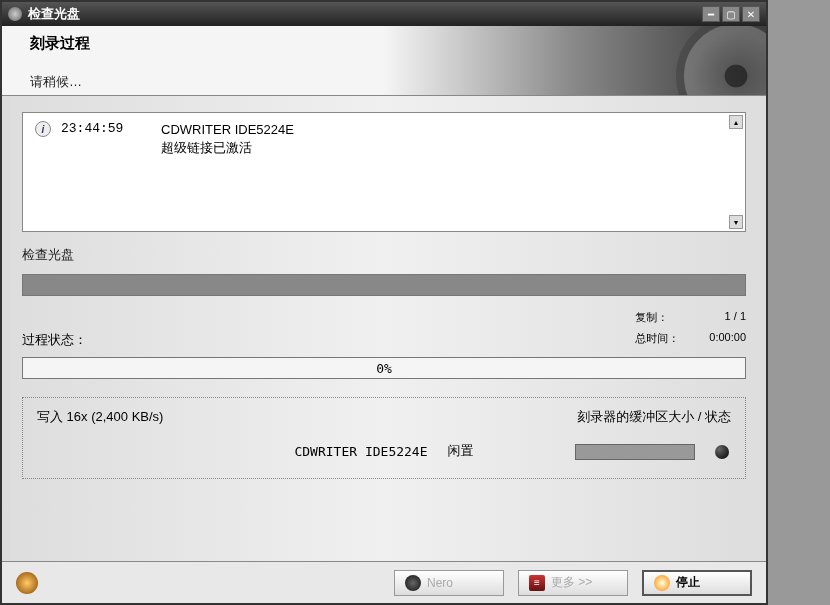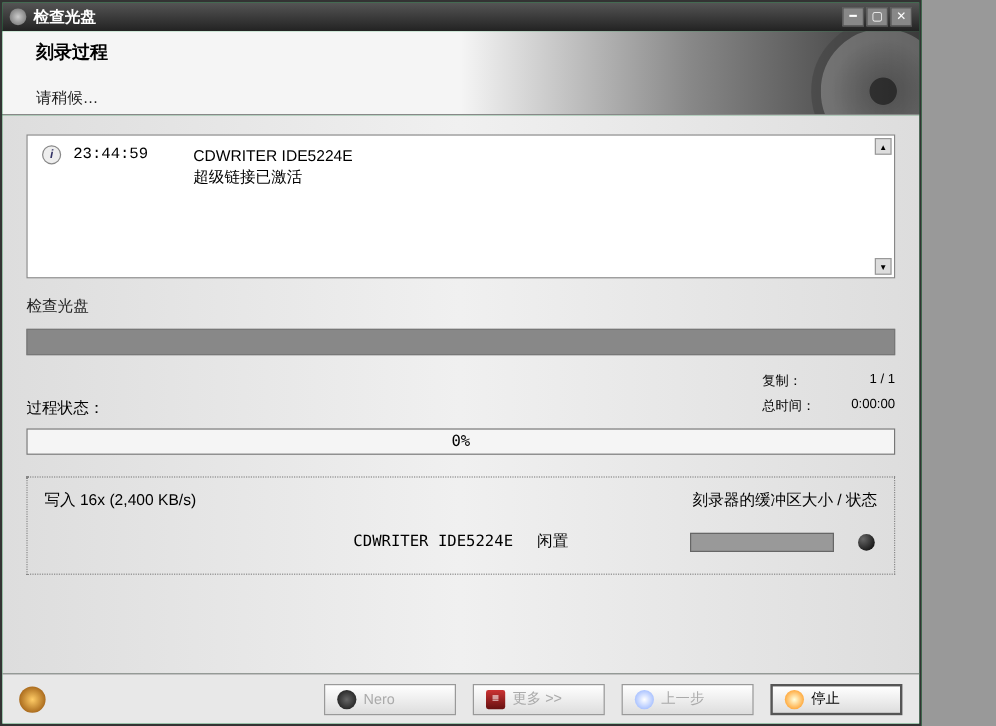--- a/index.html
+++ b/index.html
@@ -46,21 +46,21 @@
     .bottom-device { font-family: monospace; }
     .bottom-status { }
     .buffer-bar { width: 120px; height: 16px; background: #999; border: 1px solid #666; margin-left: auto; }
     .status-led { width: 14px; height: 14px; border-radius: 50%; background: radial-gradient(circle at 30% 30%, #666, #000); margin-left: 20px; }
     .bottom-right { position: absolute; right: 16px; bottom: 18px; display: flex; align-items: center; }
     
     .footer { height: 42px; border-top: 1px solid #888; background: #e8e8e8; display: flex; align-items: center; padding: 0 14px; gap: 14px; }
     .footer-icon { width: 22px; height: 22px; border-radius: 50%; background: radial-gradient(circle, #ffcc66, #884400); }
     .footer-btn { display: flex; align-items: center; gap: 6px; min-width: 110px; height: 26px; padding: 0 10px; border: 1px solid #999; background: linear-gradient(to bottom, #fff, #ddd); font-size: 12px; color: #666; cursor: pointer; }
     .footer-btn.disabled { color: #aaa; }
-    .footer-btn.primary { border: 2px solid #555; color: #000; font-weight: normal; }
+    .footer-btn.primary { border: 2px solid #555; color: #000; font-weight: bold; }
     .footer-spacer { flex: 1; }
     .btn-icn { width: 16px; height: 16px; display: flex; align-items: center; justify-content: center; font-size: 12px; }
     .icn-nero { background: radial-gradient(circle, #666, #111); border-radius: 50%; }
     .icn-more { background: linear-gradient(to bottom, #c33, #611); border-radius: 2px; color: #fff; font-size: 10px; }
     .icn-save { background: #335; border-radius: 2px; }
     .icn-back { background: radial-gradient(circle, #fff, #8af); border-radius: 50%; }
     .icn-stop { background: radial-gradient(circle, #ffd, #f80); border-radius: 50%; }
   </style>
 </head>
 <body>
@@ -139,23 +139,19 @@
     <div class="footer-icon"></div>
     <div class="footer-spacer"></div>
     <div class="footer-btn disabled">
       <span class="btn-icn icn-nero"></span>
       <span>Nero</span>
     </div>
     <div class="footer-btn disabled">
       <span class="btn-icn icn-more">≡</span>
       <span>更多 &gt;&gt;</span>
     </div>
-    <div class="footer-btn disabled">
-      <span class="btn-icn icn-back"></span>
-      <span>上一步</span>
-    </div>
     <div class="footer-btn primary">
       <span class="btn-icn icn-stop"></span>
       <span>停止</span>
     </div>
   </div>
 
 </div>
 
 </body></html>

